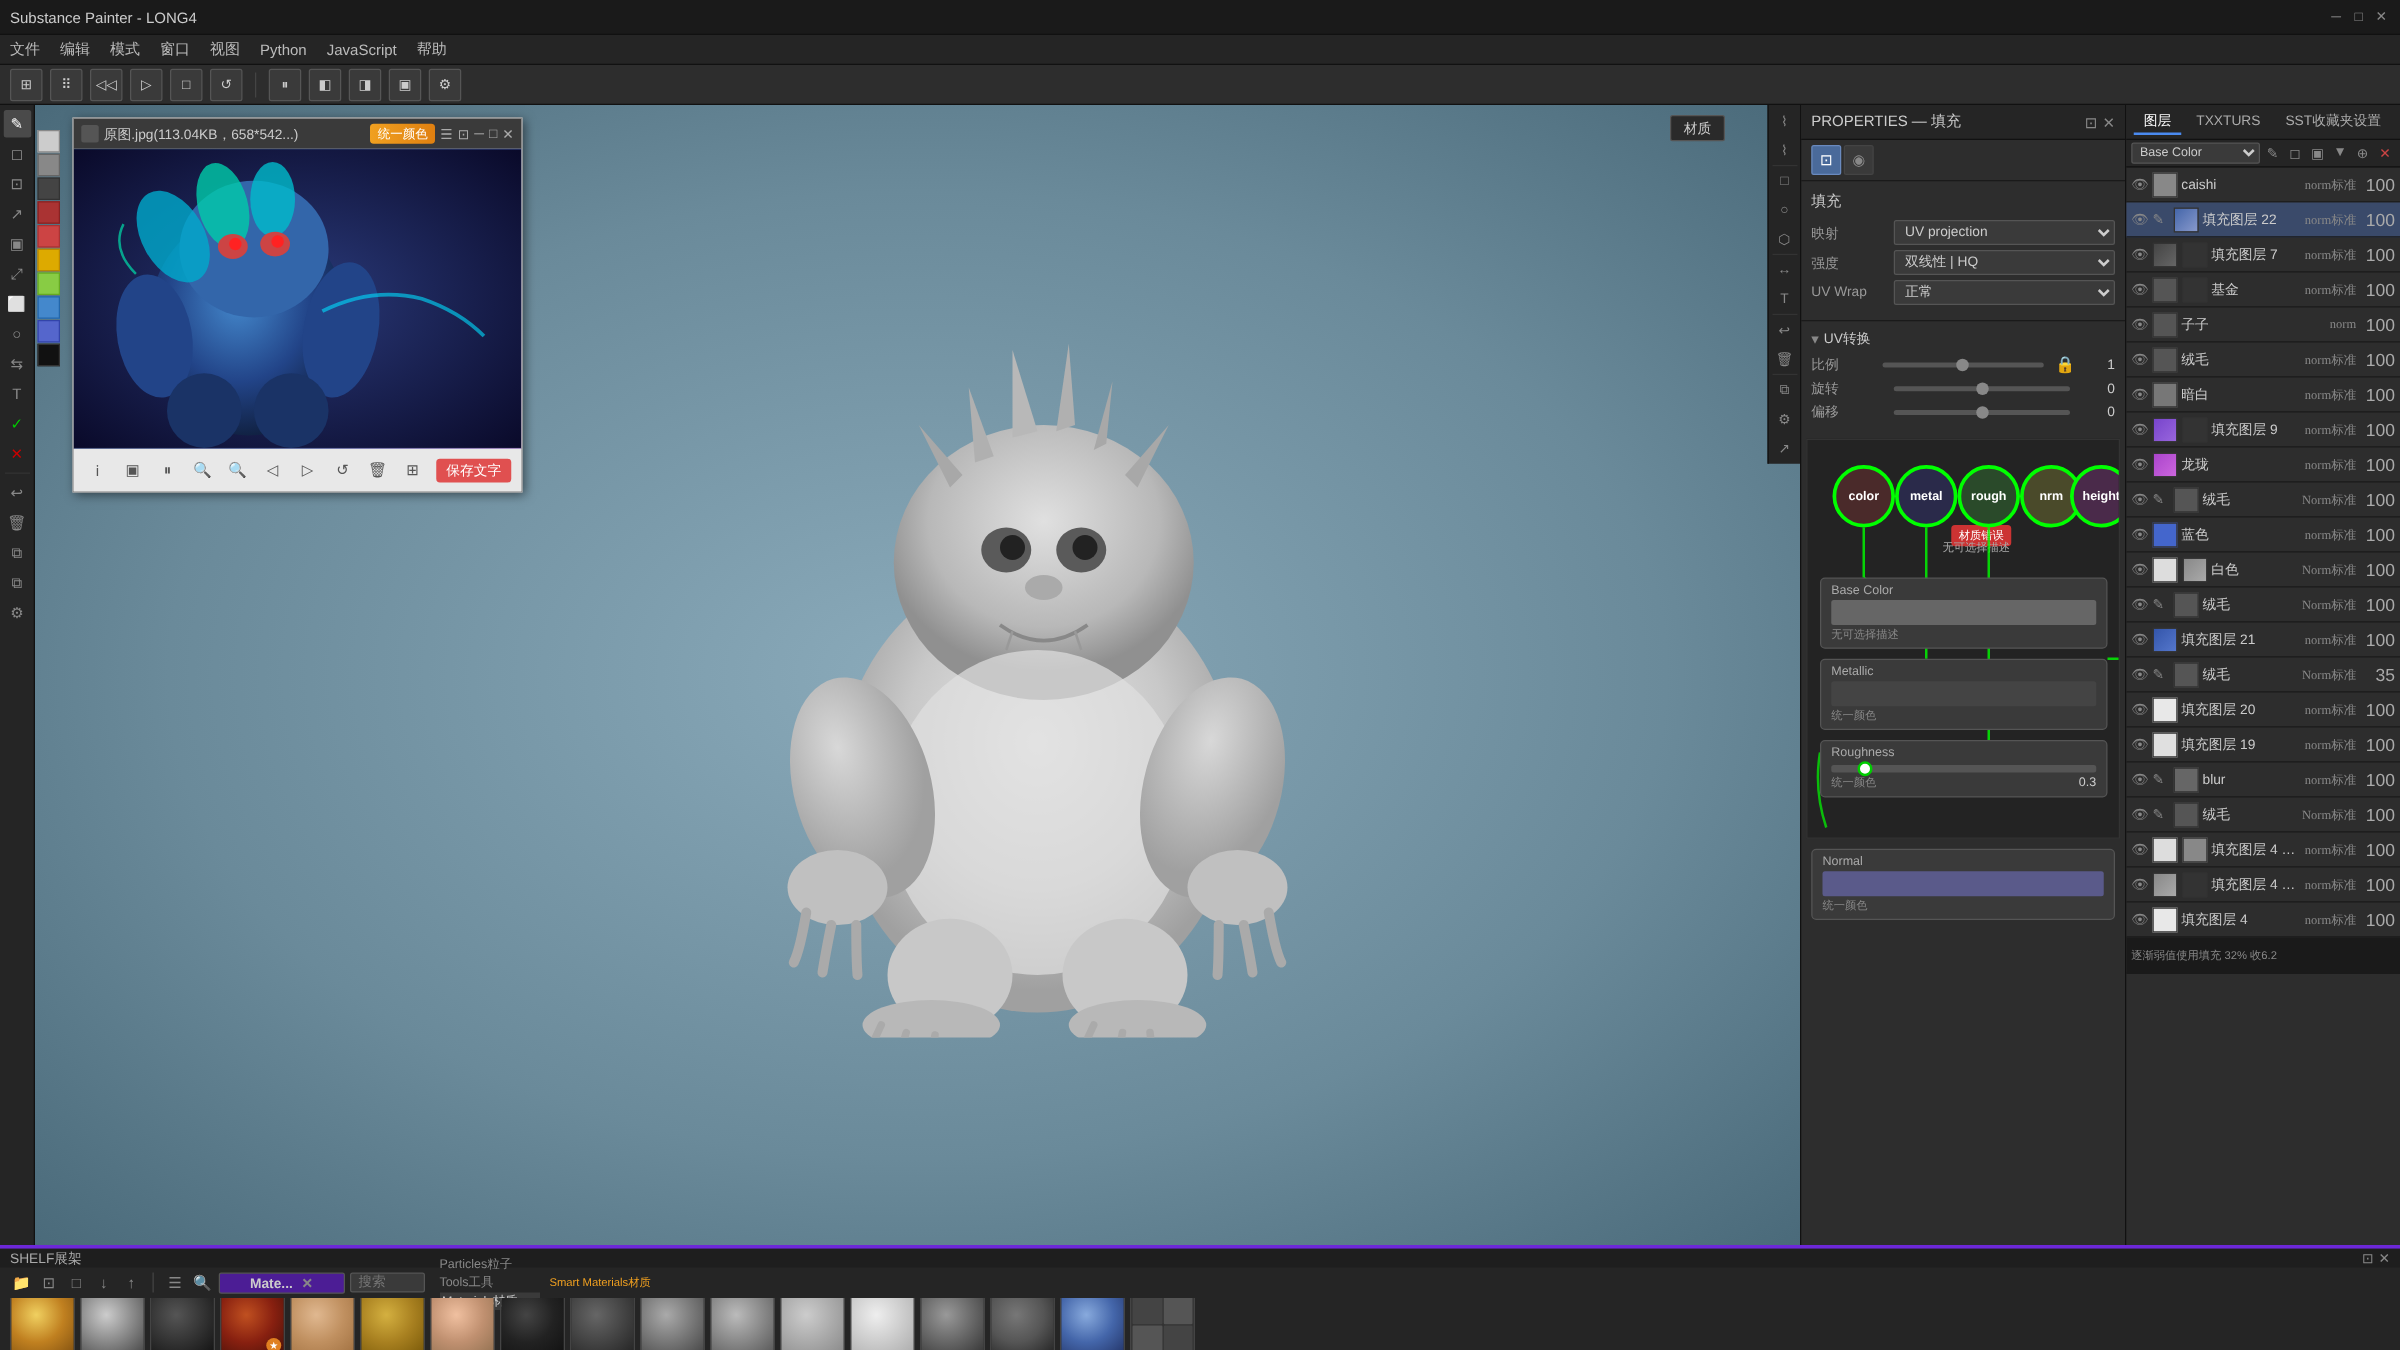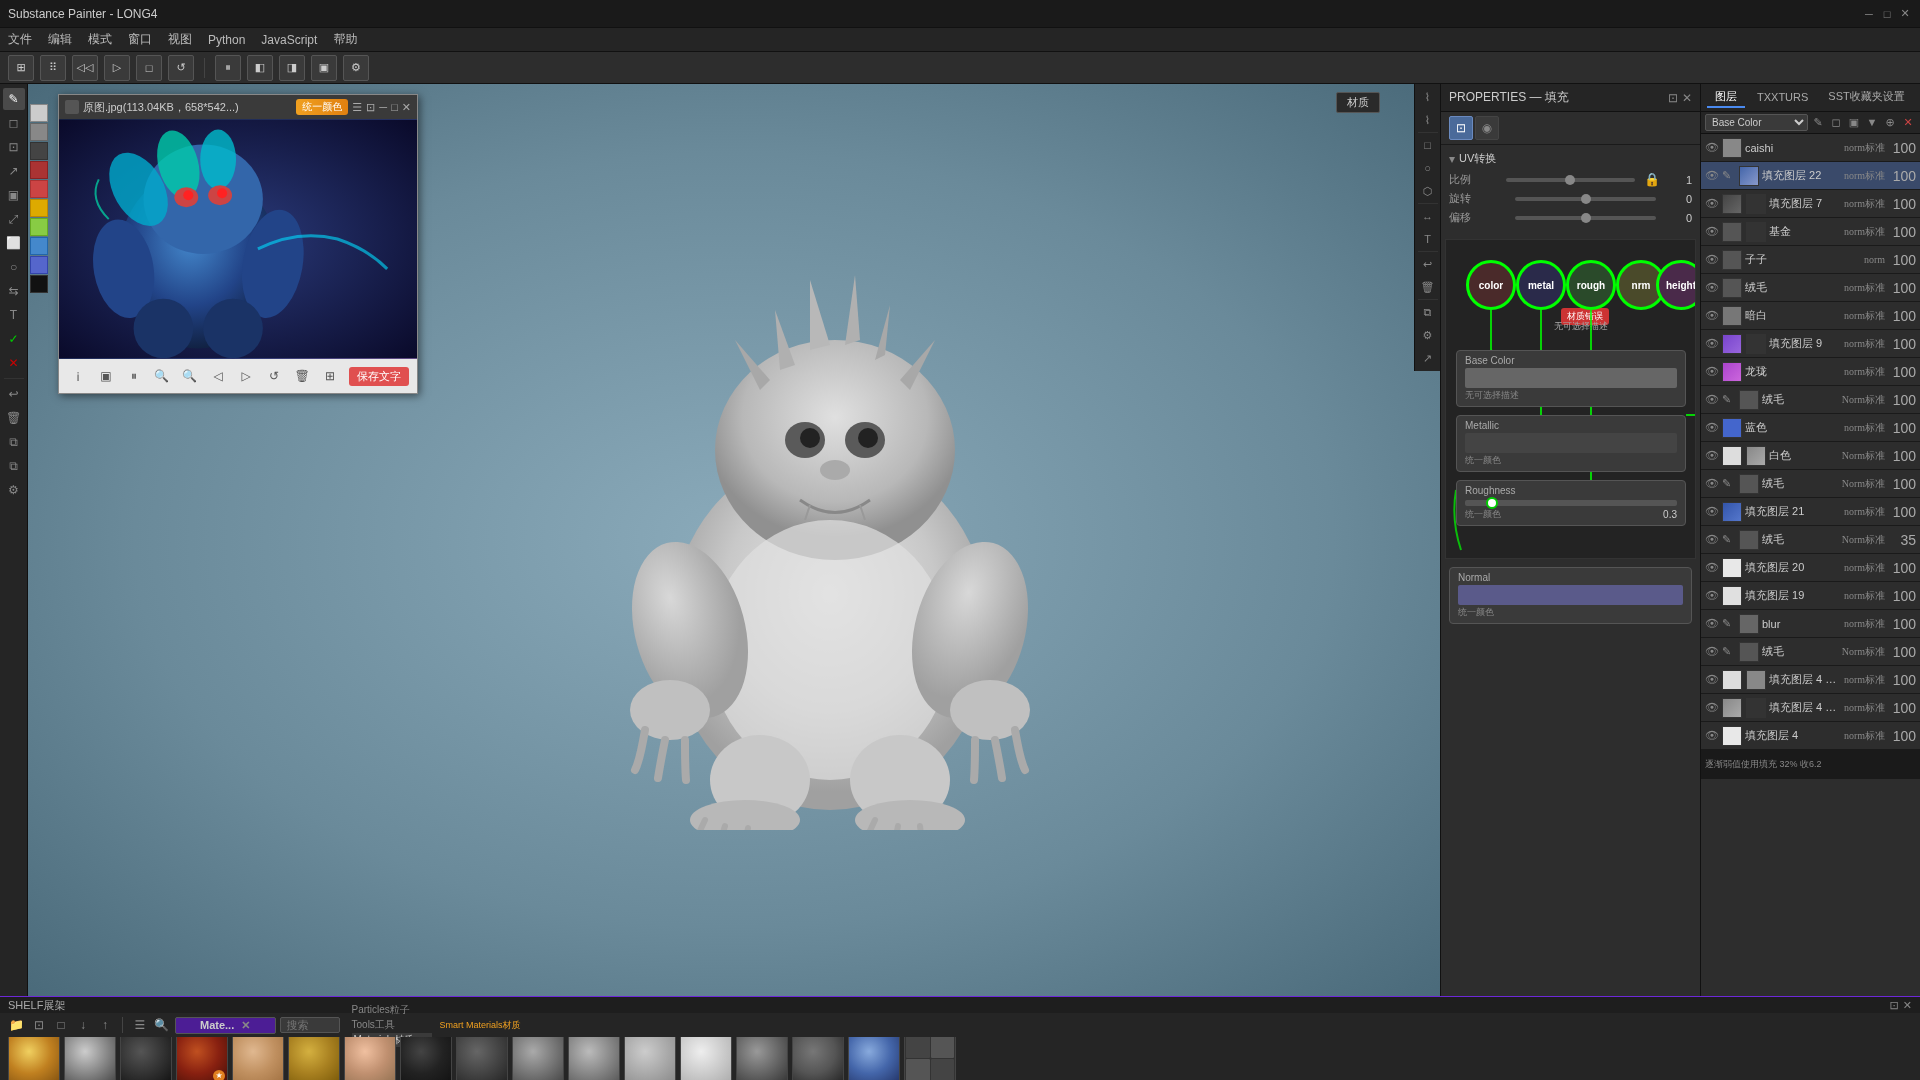--- a/index.html
+++ b/index.html
@@ -336,21 +336,21 @@
       flex-shrink: 0;
     }
     .layer-item .name { flex: 1; font-size: 11px; color: #ccc; overflow: hidden; white-space: nowrap; text-overflow: ellipsis; }
     .layer-item .blend { font-size: 10px; color: #888; margin-left: 2px; font-family: Liberation Serif, serif; }
     .layer-item .opacity { font-size: 14px; color: #aaa; width: 28px; text-align: right; }
 
     
     #bottom-shelf {
       height: 84px;
       background: #252525;
-      border-top: 1px solid #6d28d9;
+      border-top: 3px solid #6d28d9;
       display: flex;
       flex-direction: column;
     }
     #shelf-header {
       height: 24px;
       background: #1e1e1e;
       display: flex;
       align-items: center;
       padding: 0 8px;
       gap: 4px;
@@ -698,20 +698,41 @@
         <span>⊡</span>
         <span>✕</span>
       </div>
     </div>
 
     <div class="prop-icon-tabs">
       <div class="prop-icon-tab active">⊡</div>
       <div class="prop-icon-tab">◉</div>
     </div>
 
+    <div class="prop-section">
+      <div class="section-title">填充</div>
+      <div class="prop-row">
+        <span class="label">映射</span>
+        <select>
+          <option>UV projection</option>
+        </select>
+      </div>
+      <div class="prop-row">
+        <span class="label">强度</span>
+        <select>
+          <option>双线性 | HQ</option>
+        </select>
+      </div>
+      <div class="prop-row">
+        <span class="label">UV Wrap</span>
+        <select>
+          <option>正常</option>
+        </select>
+      </div>
+    </div>
 
     <div class="uv-section">
       <div class="section-header">
         <span class="arrow">▾</span>
         <span class="title">UV转换</span>
       </div>
 
       <div class="prop-row">
         <span class="label">比例</span>
         <input type="range" min="0" max="2" step="0.1" value="1" style="flex: 1 1 0%;">

